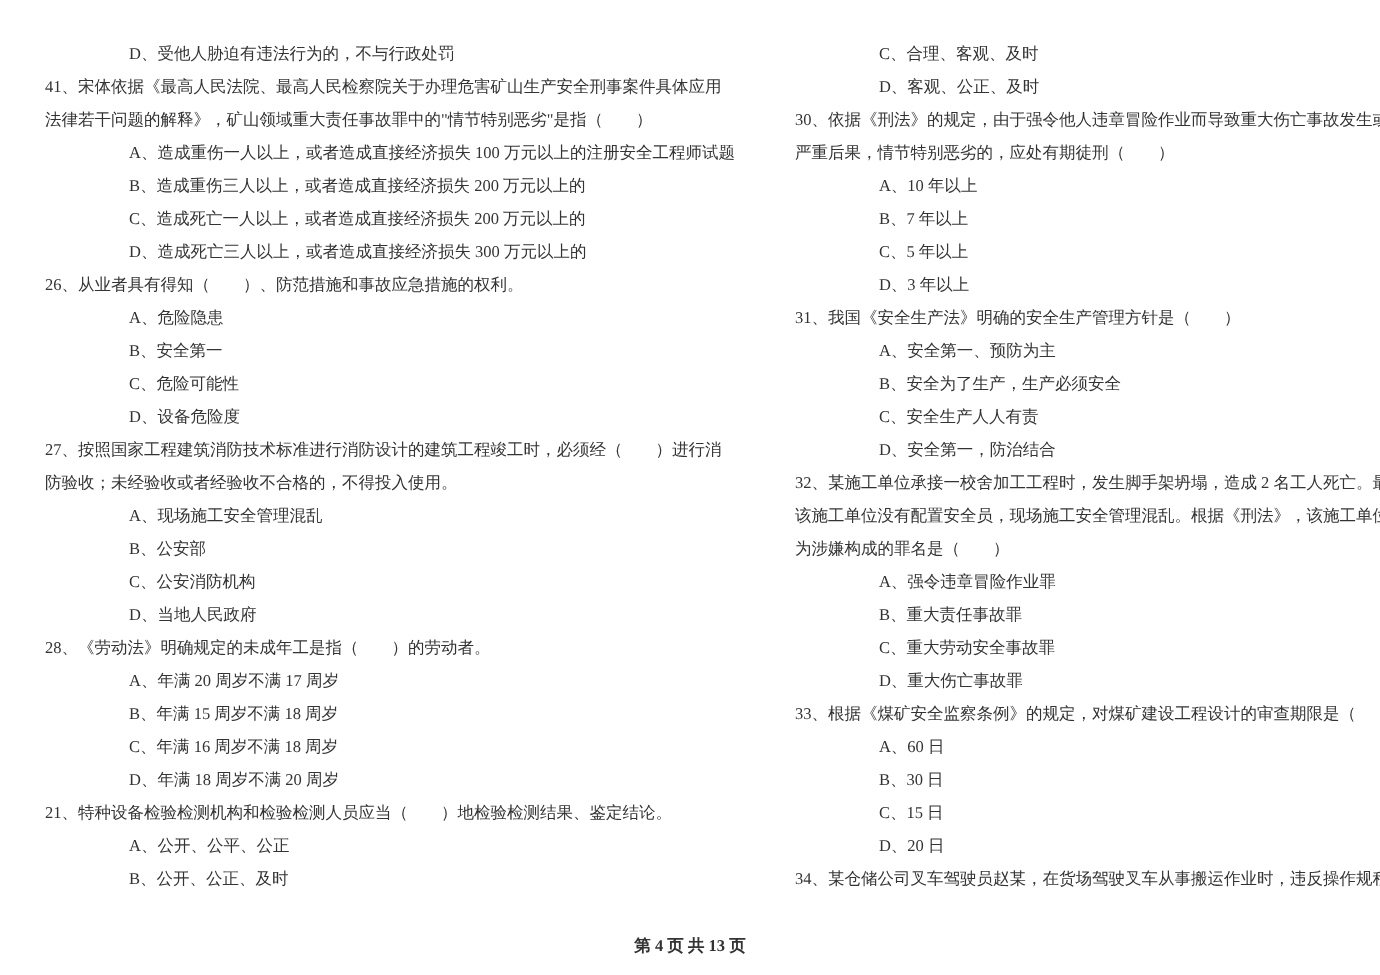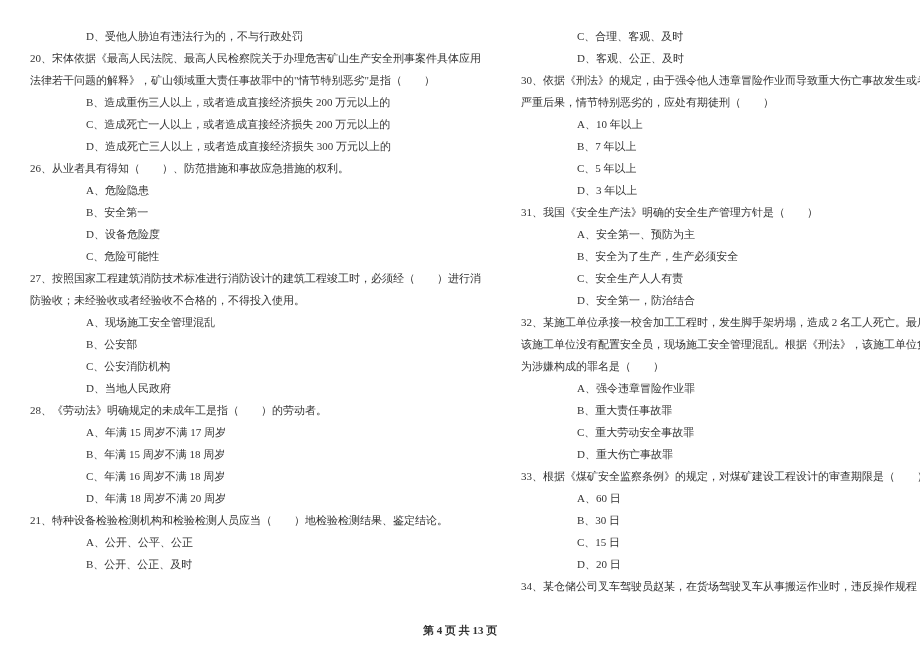--- a/index.html
+++ b/index.html
@@ -44,38 +44,39 @@
       color: #333;
       font-weight: bold;
     }
   </style>
 </head>
 <body>
 
 <div class="columns">
   <div class="column" id="left-col">
       <div class="line indent-2">D、受他人胁迫有违法行为的，不与行政处罚</div>
-      <div class="line indent-0">20、宋体依据《最高人民法院、最高人民检察院关于办理危害矿山生产安全刑事案件具体应用</div>
+      <div class="line indent-0">41、宋体依据《最高人民法院、最高人民检察院关于办理危害矿山生产安全刑事案件具体应用</div>
       <div class="line indent-0">法律若干问题的解释》，矿山领域重大责任事故罪中的"情节特别恶劣"是指（　　）</div>
+      <div class="line indent-2">A、造成重伤一人以上，或者造成直接经济损失 100 万元以上的注册安全工程师试题</div>
       <div class="line indent-2">B、造成重伤三人以上，或者造成直接经济损失 200 万元以上的</div>
       <div class="line indent-2">C、造成死亡一人以上，或者造成直接经济损失 200 万元以上的</div>
       <div class="line indent-2">D、造成死亡三人以上，或者造成直接经济损失 300 万元以上的</div>
       <div class="line indent-0">26、从业者具有得知（　　）、防范措施和事故应急措施的权利。</div>
       <div class="line indent-2">A、危险隐患</div>
       <div class="line indent-2">B、安全第一</div>
+      <div class="line indent-2">C、危险可能性</div>
       <div class="line indent-2">D、设备危险度</div>
-      <div class="line indent-2">C、危险可能性</div>
       <div class="line indent-0">27、按照国家工程建筑消防技术标准进行消防设计的建筑工程竣工时，必须经（　　）进行消</div>
       <div class="line indent-0">防验收；未经验收或者经验收不合格的，不得投入使用。</div>
       <div class="line indent-2">A、现场施工安全管理混乱</div>
       <div class="line indent-2">B、公安部</div>
       <div class="line indent-2">C、公安消防机构</div>
       <div class="line indent-2">D、当地人民政府</div>
       <div class="line indent-0">28、《劳动法》明确规定的未成年工是指（　　）的劳动者。</div>
-      <div class="line indent-2">A、年满 15 周岁不满 17 周岁</div>
+      <div class="line indent-2">A、年满 20 周岁不满 17 周岁</div>
       <div class="line indent-2">B、年满 15 周岁不满 18 周岁</div>
       <div class="line indent-2">C、年满 16 周岁不满 18 周岁</div>
       <div class="line indent-2">D、年满 18 周岁不满 20 周岁</div>
       <div class="line indent-0">21、特种设备检验检测机构和检验检测人员应当（　　）地检验检测结果、鉴定结论。</div>
       <div class="line indent-2">A、公开、公平、公正</div>
       <div class="line indent-2">B、公开、公正、及时</div>
     </div>
   <div class="column" id="right-col">
       <div class="line indent-2">C、合理、客观、及时</div>
       <div class="line indent-2">D、客观、公正、及时</div>

